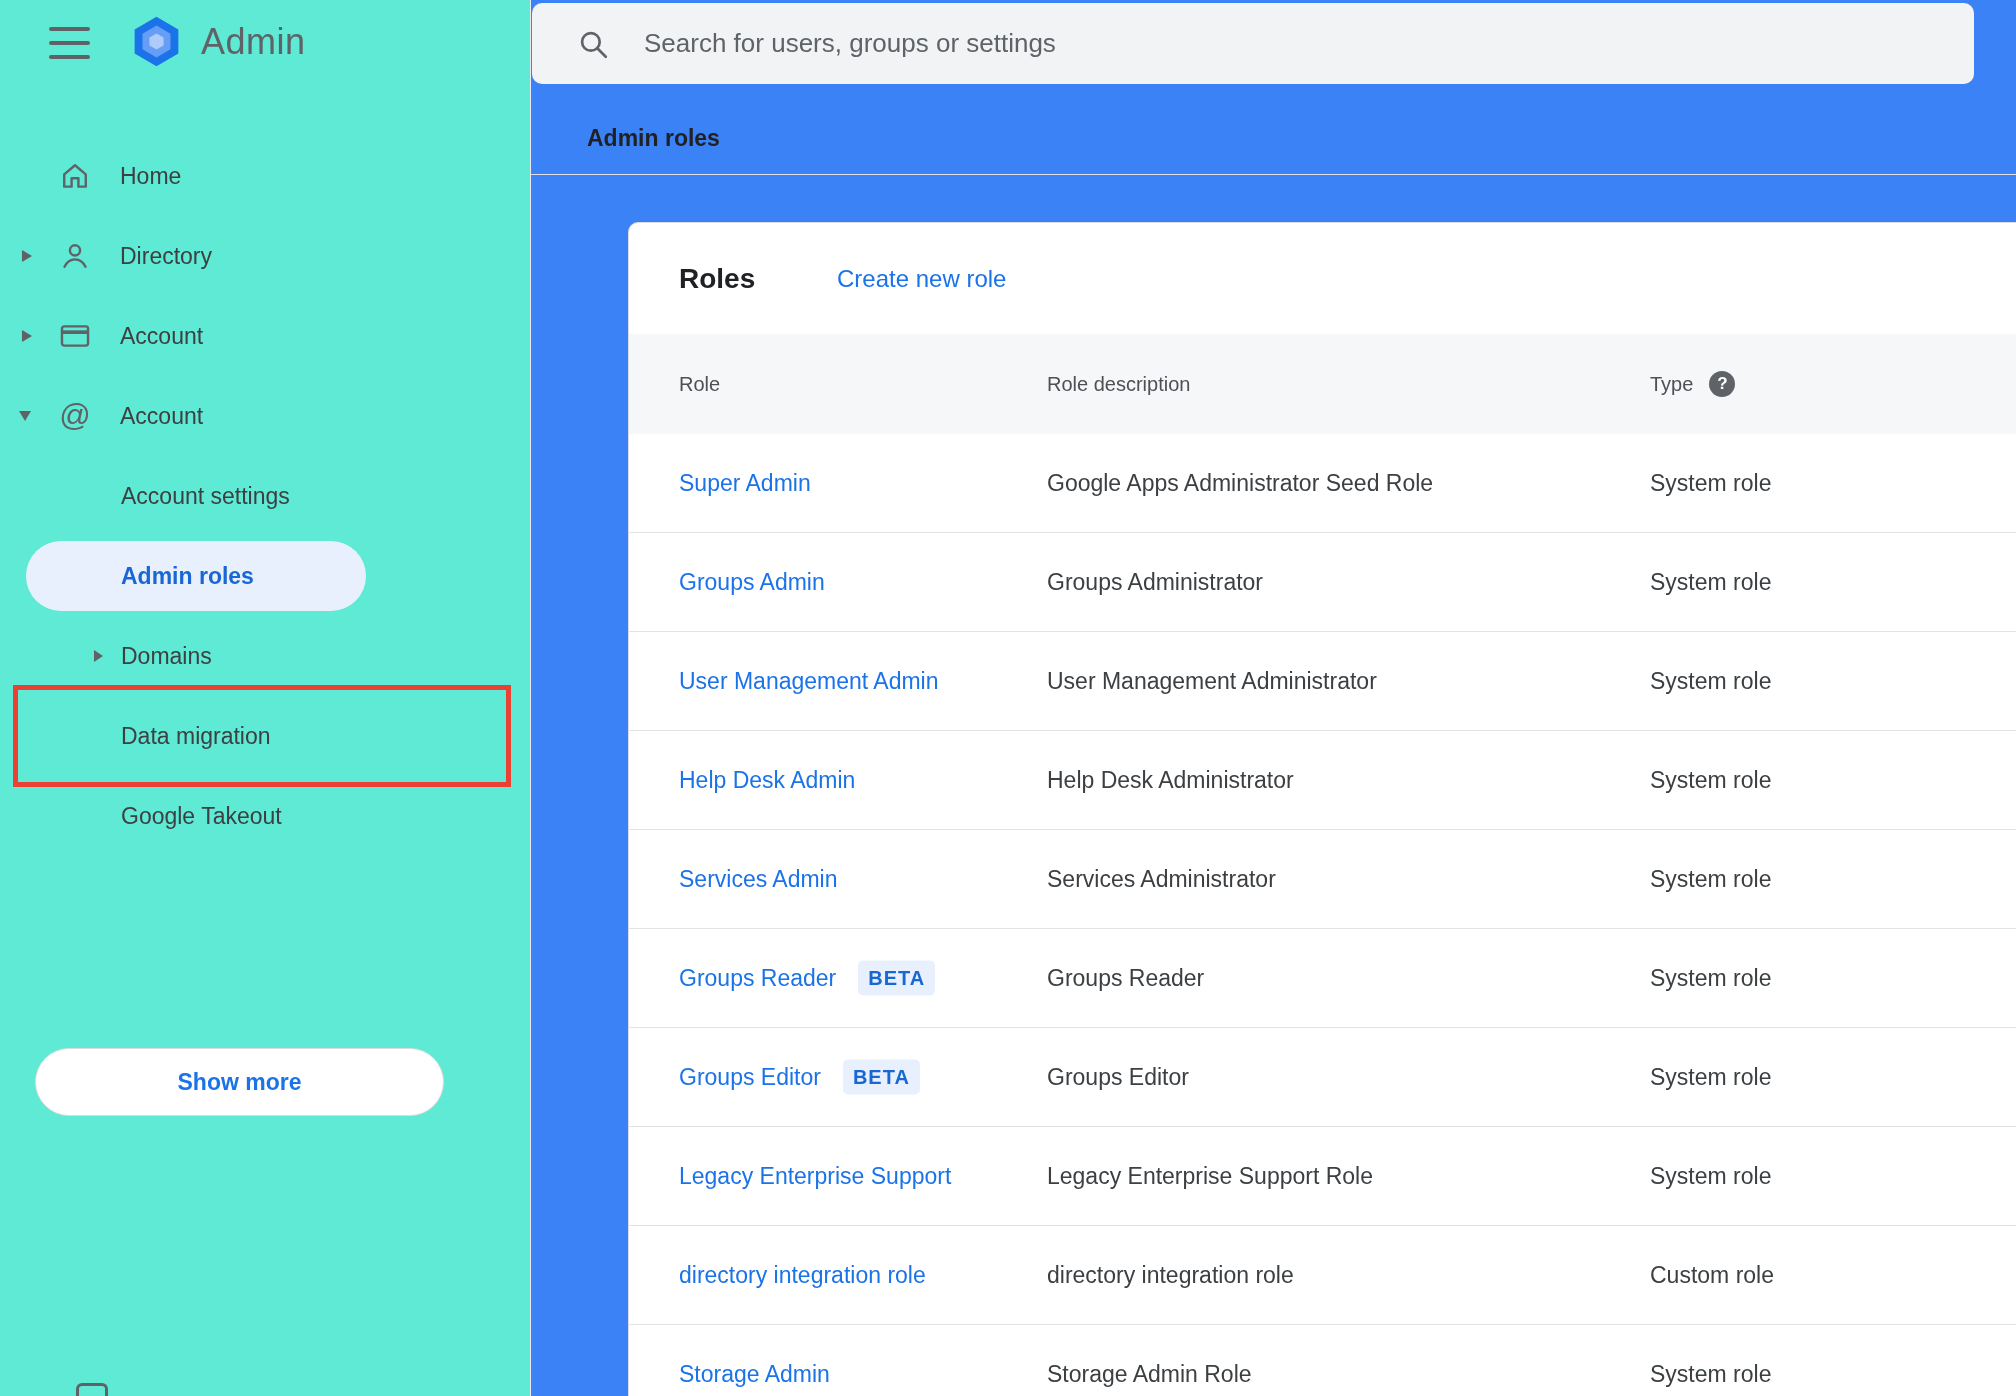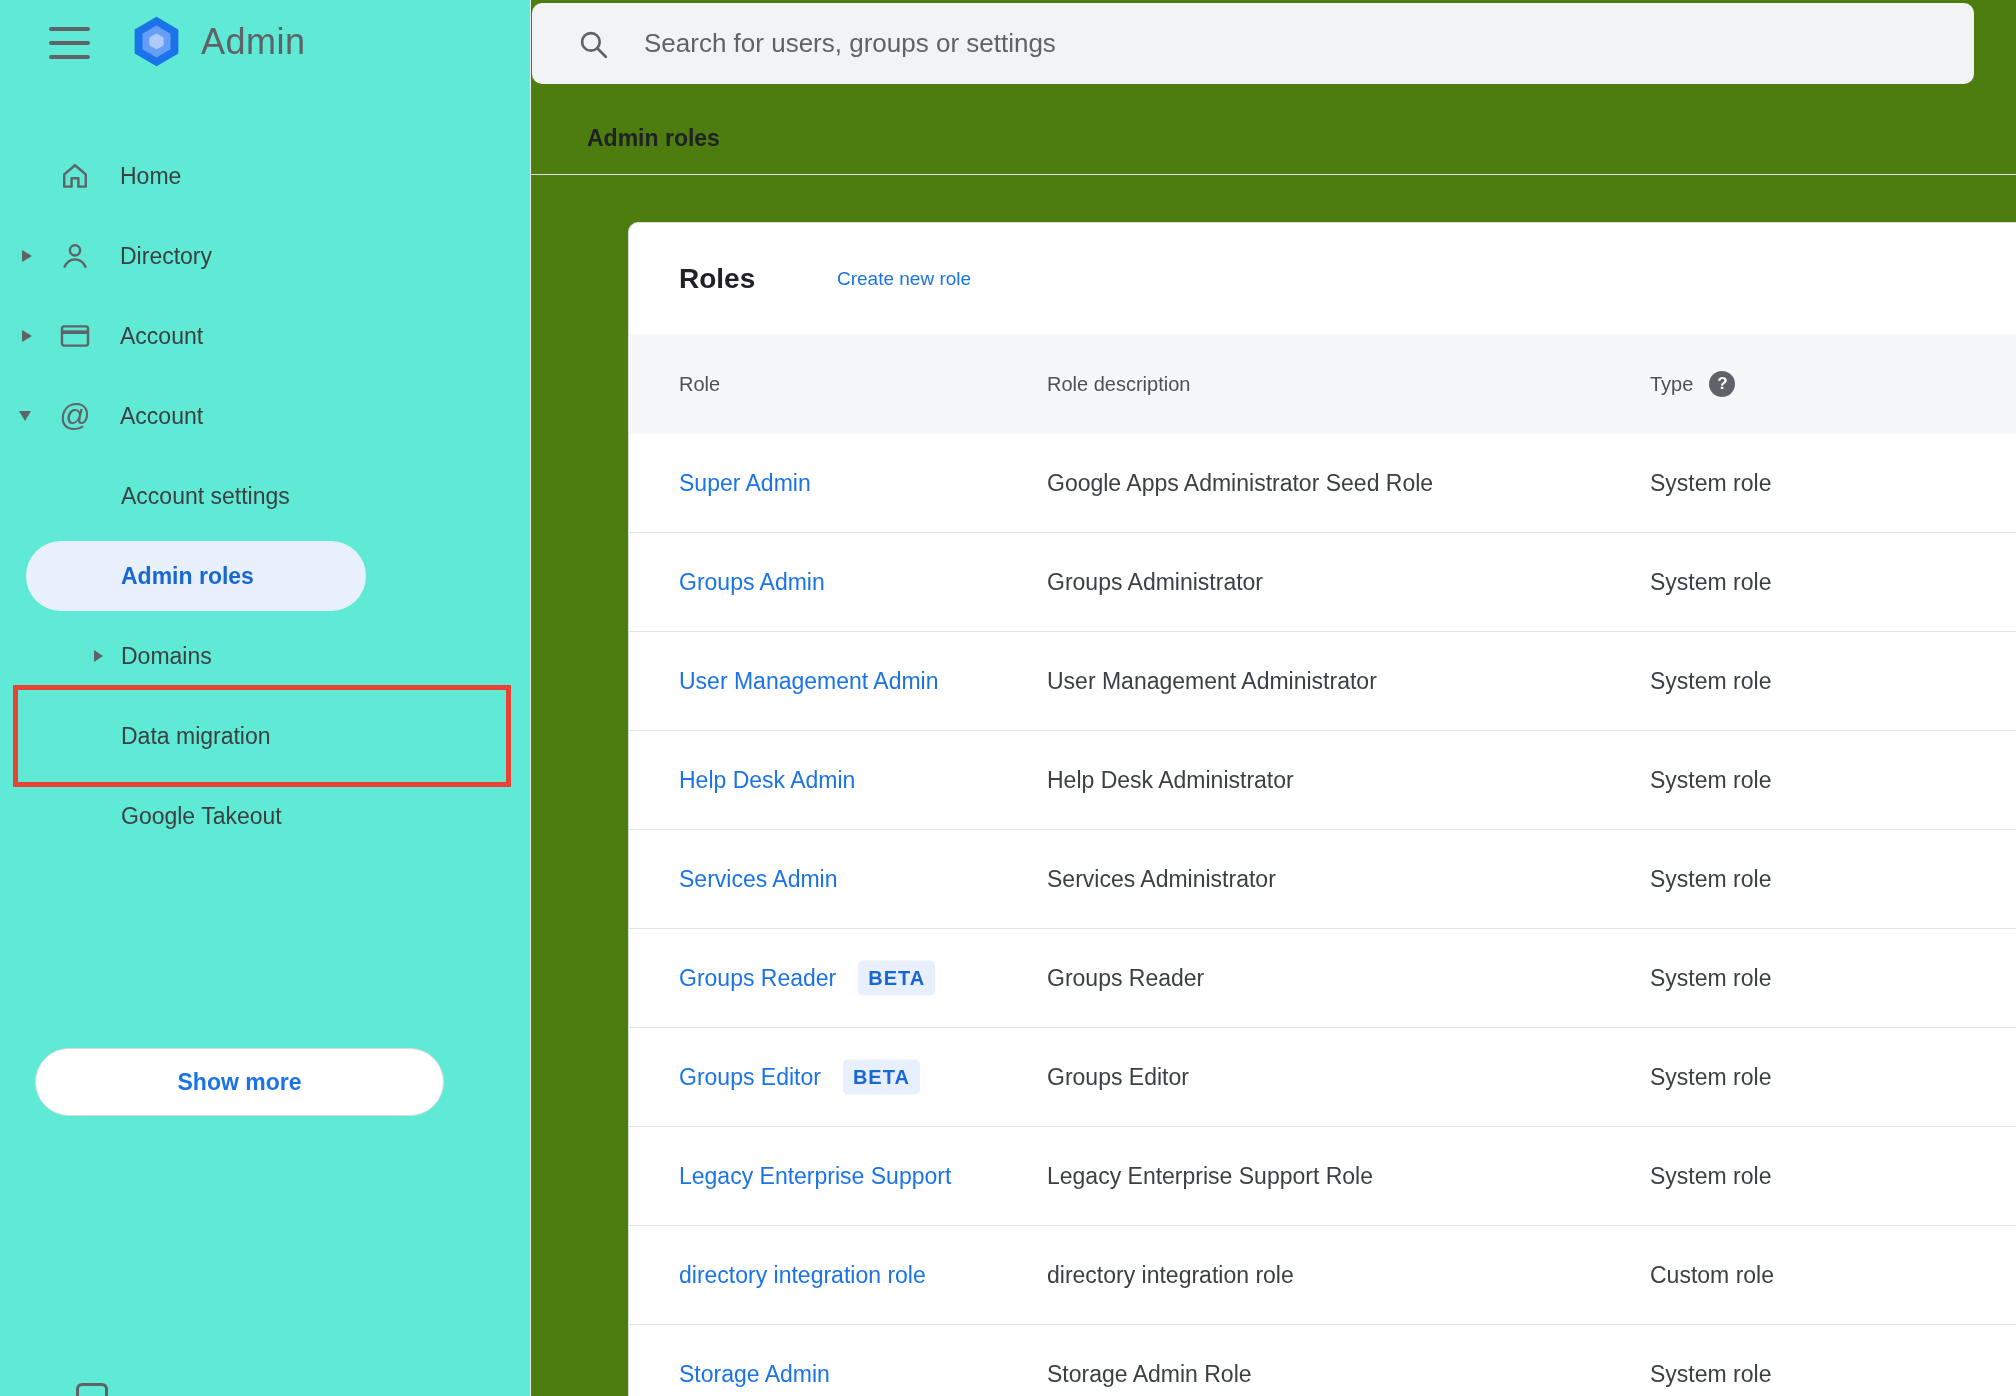--- a/index.html
+++ b/index.html
@@ -71,21 +71,21 @@
     font-family: inherit; cursor: pointer;
   }
   .partial-icon {
     position: absolute; left: 76px; bottom: 0;
     width: 32px; height: 13px;
     border: 3px solid #5f6368; border-bottom: none;
     border-radius: 6px 6px 0 0;
   }
 
   
-  .main { position: relative; flex: 1; overflow: hidden; background: #4d7c0f; }
+  .main { position: relative; flex: 1; overflow: hidden; background: #3b82f6; }
   .search-bar {
     position: absolute; left: 1px; top: 3px; right: 42px; height: 81px;
     background: #f1f3f4; border-radius: 10px;
     display: flex; align-items: center;
   }
   .search-icon { margin-left: 44px; width: 34px; height: 34px; flex: 0 0 34px; cursor: pointer; }
   .search-input {
     flex: 1; height: 100%; margin-left: 34px;
     border: none; background: transparent; outline: none;
     font-family: inherit; font-size: 26px; color: #202124;
@@ -102,21 +102,21 @@
     position: absolute; left: 97px; top: 222px; right: -4px; bottom: -60px;
     background: #fff; border: 1px solid #dadce0; border-radius: 10px 0 0 0;
   }
   .card-header { position: relative; height: 111px; }
   .card-title {
     position: absolute; left: 50px; top: 50%; transform: translateY(-50%);
     font-size: 28px; font-weight: 700; color: #202124;
   }
   .create-link {
     position: absolute; left: 208px; top: 50%; transform: translateY(-50%);
-    font-size: 19px; color: #1a73e8; text-decoration: none; white-space: nowrap;
+    font-size: 24px; color: #1a73e8; text-decoration: none; white-space: nowrap;
   }
   .thead { position: relative; height: 100px; background: #f6f7f8; }
   .th {
     position: absolute; top: 50%; transform: translateY(-50%);
     font-size: 20px; color: #4d5156;
   }
   .th-role { left: 50px; }
   .th-desc { left: 418px; }
   .th-type { left: 1021px; display: flex; align-items: center; gap: 16px; }
   .help-icon {

